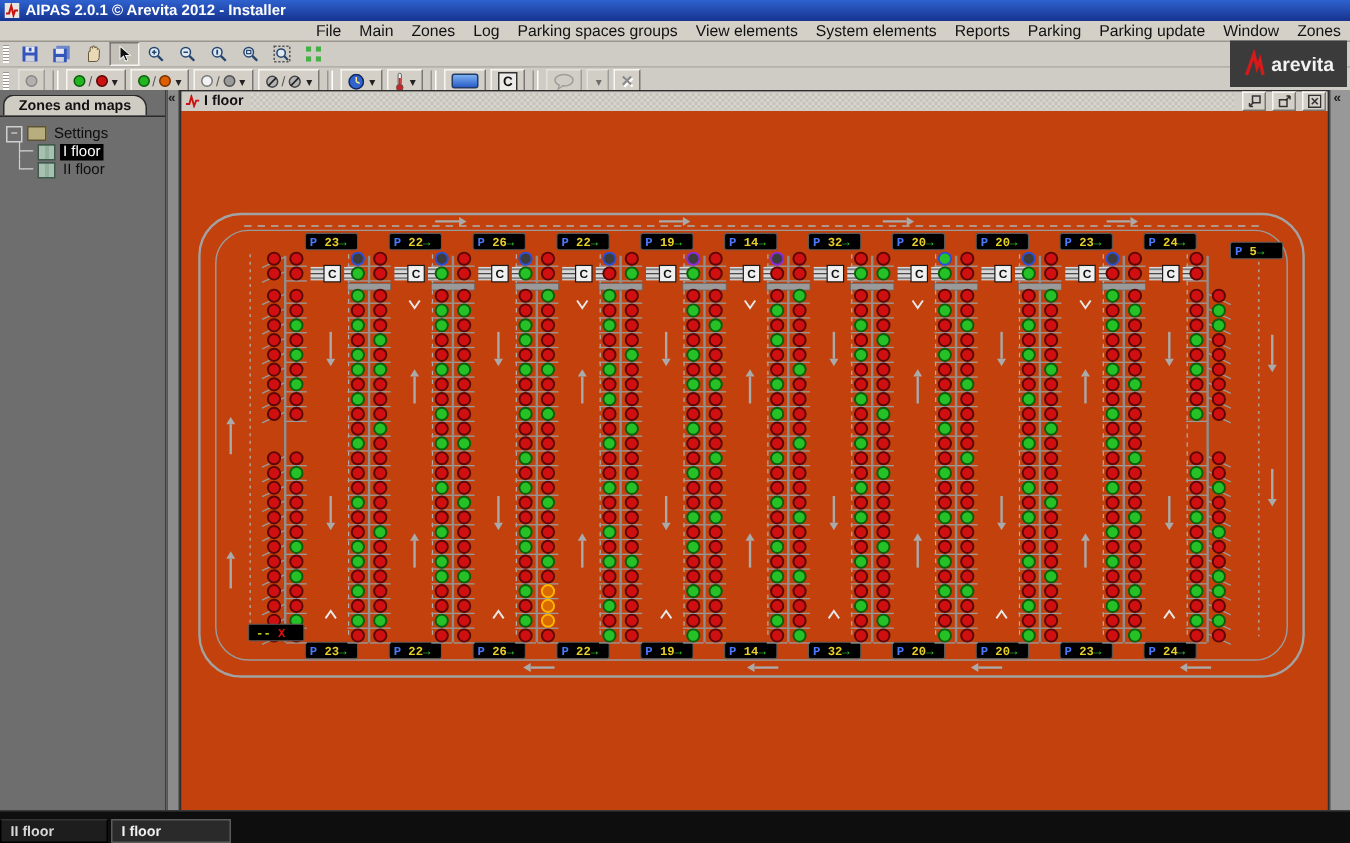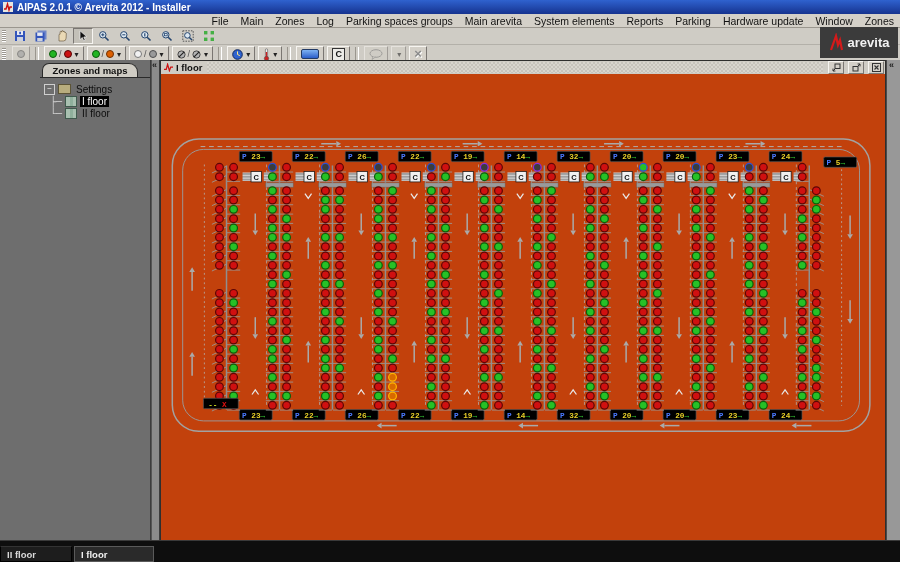--- a/index.html
+++ b/index.html
@@ -42,21 +42,21 @@
   .xg{font-size:13px;font-weight:bold;color:#8a8a8a;text-shadow:1px 1px 0 #fff;line-height:10px;}
   .sep2{width:2px;height:14px;border-left:1px solid #9a968e;border-right:1px solid #fff;margin:0 2px;}
 
   
   .logo{position:absolute;right:2px;top:27px;width:78px;height:31px;background:#3b3b3b;z-index:9;
         display:flex;align-items:center;justify-content:center;gap:2px;}
   .logo span{color:#f2f2f2;font-size:13px;font-weight:bold;letter-spacing:0;}
 
   
   .content{position:absolute;top:60px;left:0;right:0;bottom:21px;display:flex;background:#6b6b6b;}
-  .sidebar{width:110px;background:#6e6e6e;border-right:1px solid #3c3c3c;position:relative;flex:none;padding-left:40px;}
+  .sidebar{width:110px;background:#6e6e6e;border-right:1px solid #3c3c3c;position:relative;flex:none;}
   .side-tab{margin:3px 0 0 2px;width:94px;height:13px;background:#cfccc4;border:1px solid #2a2a2a;border-bottom:none;
             border-radius:7px 9px 0 0;font-size:9.5px;font-weight:bold;color:#111;display:flex;align-items:center;
             justify-content:center;}
   .side-rule{height:1px;background:#2a2a2a;margin:0;}
   .tree{padding:5px 0 0 4px;font-size:10px;color:#0d0d0d;}
   .trow{display:flex;align-items:center;gap:3px;height:12px;}
   .texp{width:9px;height:9px;border:1px solid #cfcfcf;background:#6e6e6e;color:#eee;font-size:8px;line-height:7px;
         text-align:center;flex:none;}
   .tfold{width:11px;height:8px;background:#b8ad7e;border:1px solid #5c5436;flex:none;}
   .tmap{width:10px;height:9px;flex:none;border:1px solid #3f5a4d;
@@ -100,25 +100,25 @@
     </svg>
     <span>AIPAS 2.0.1 © Arevita 2012 - Installer</span>
   </div>
 
   <div class="menubar">
       <span class="mi">File</span>
       <span class="mi">Main</span>
       <span class="mi">Zones</span>
       <span class="mi">Log</span>
       <span class="mi">Parking spaces groups</span>
-      <span class="mi">Main arevita</span>
+      <span class="mi">View elements</span>
       <span class="mi">System elements</span>
       <span class="mi">Reports</span>
       <span class="mi">Parking</span>
-      <span class="mi">Hardware update</span>
+      <span class="mi">Parking update</span>
       <span class="mi">Window</span>
       <span class="mi">Zones</span>
     </div>
 
   <div class="toolbar row1">
       <div class="grip"></div>
       <div class="b1">
         <svg viewBox="0 0 12 12">
           <rect x="1" y="1" width="10" height="10" fill="#3355bb"></rect>
           <rect x="3" y="1" width="6" height="4" fill="#e6e9f2"></rect>

